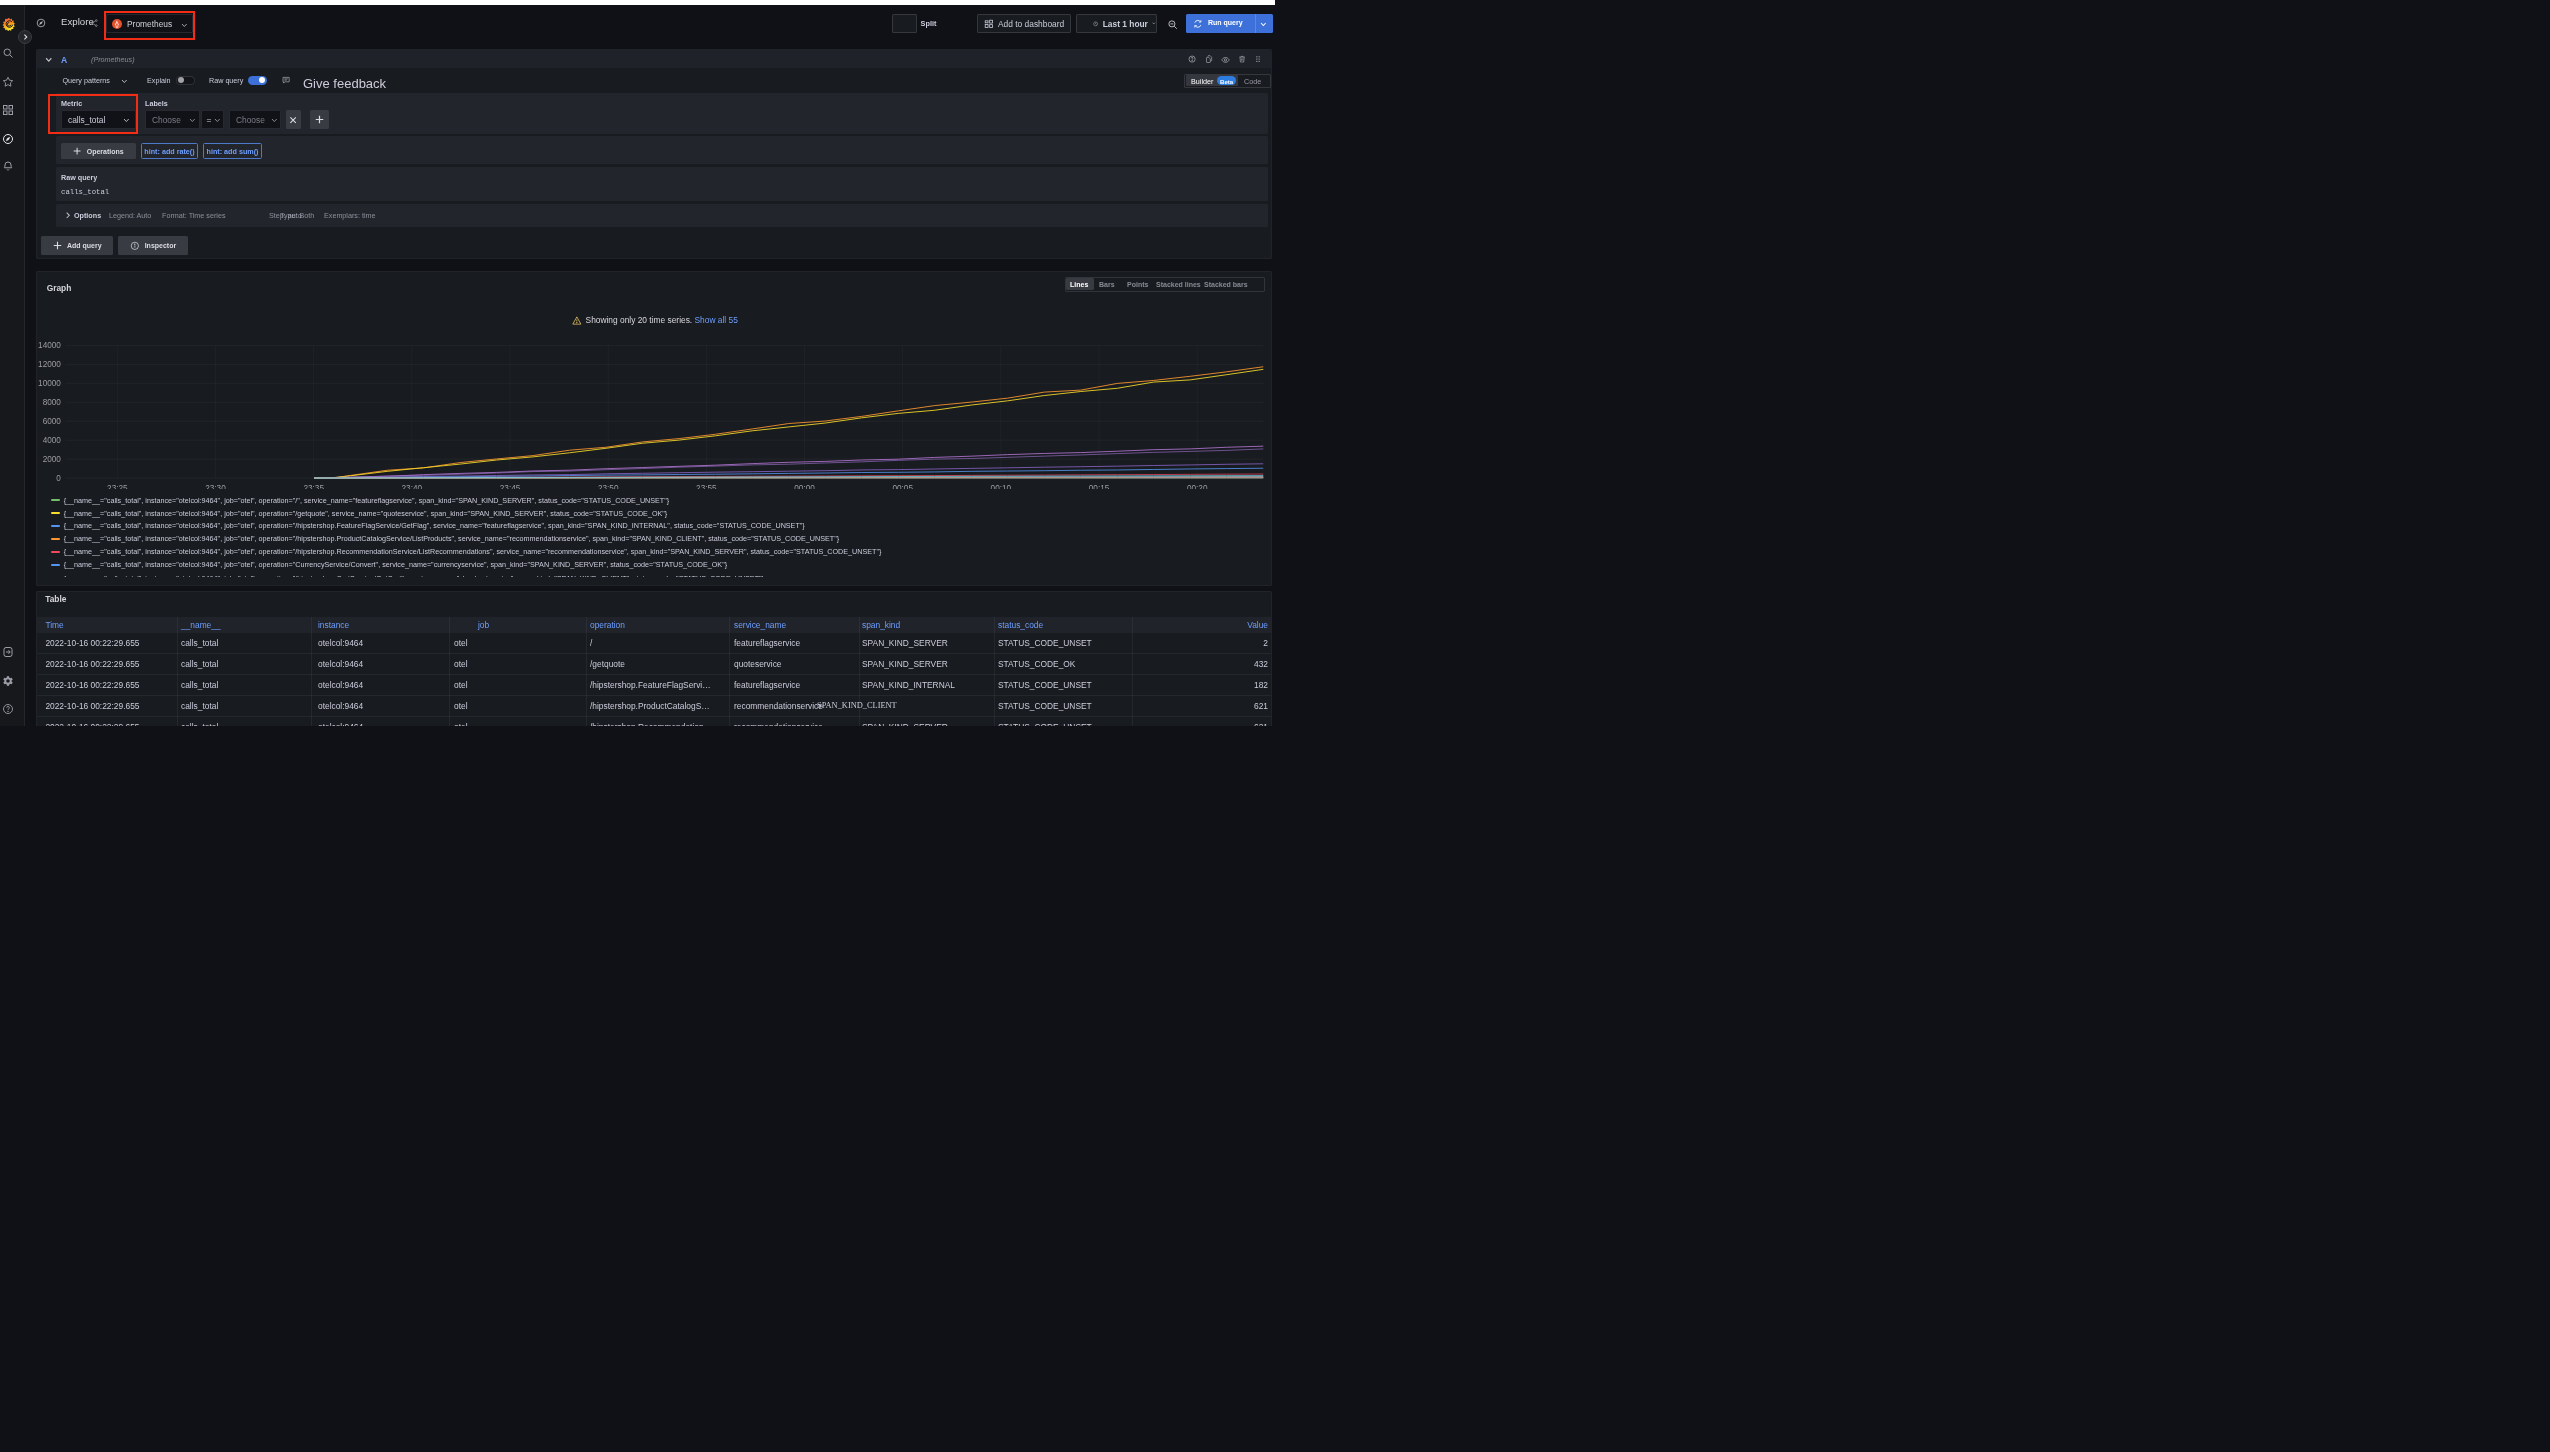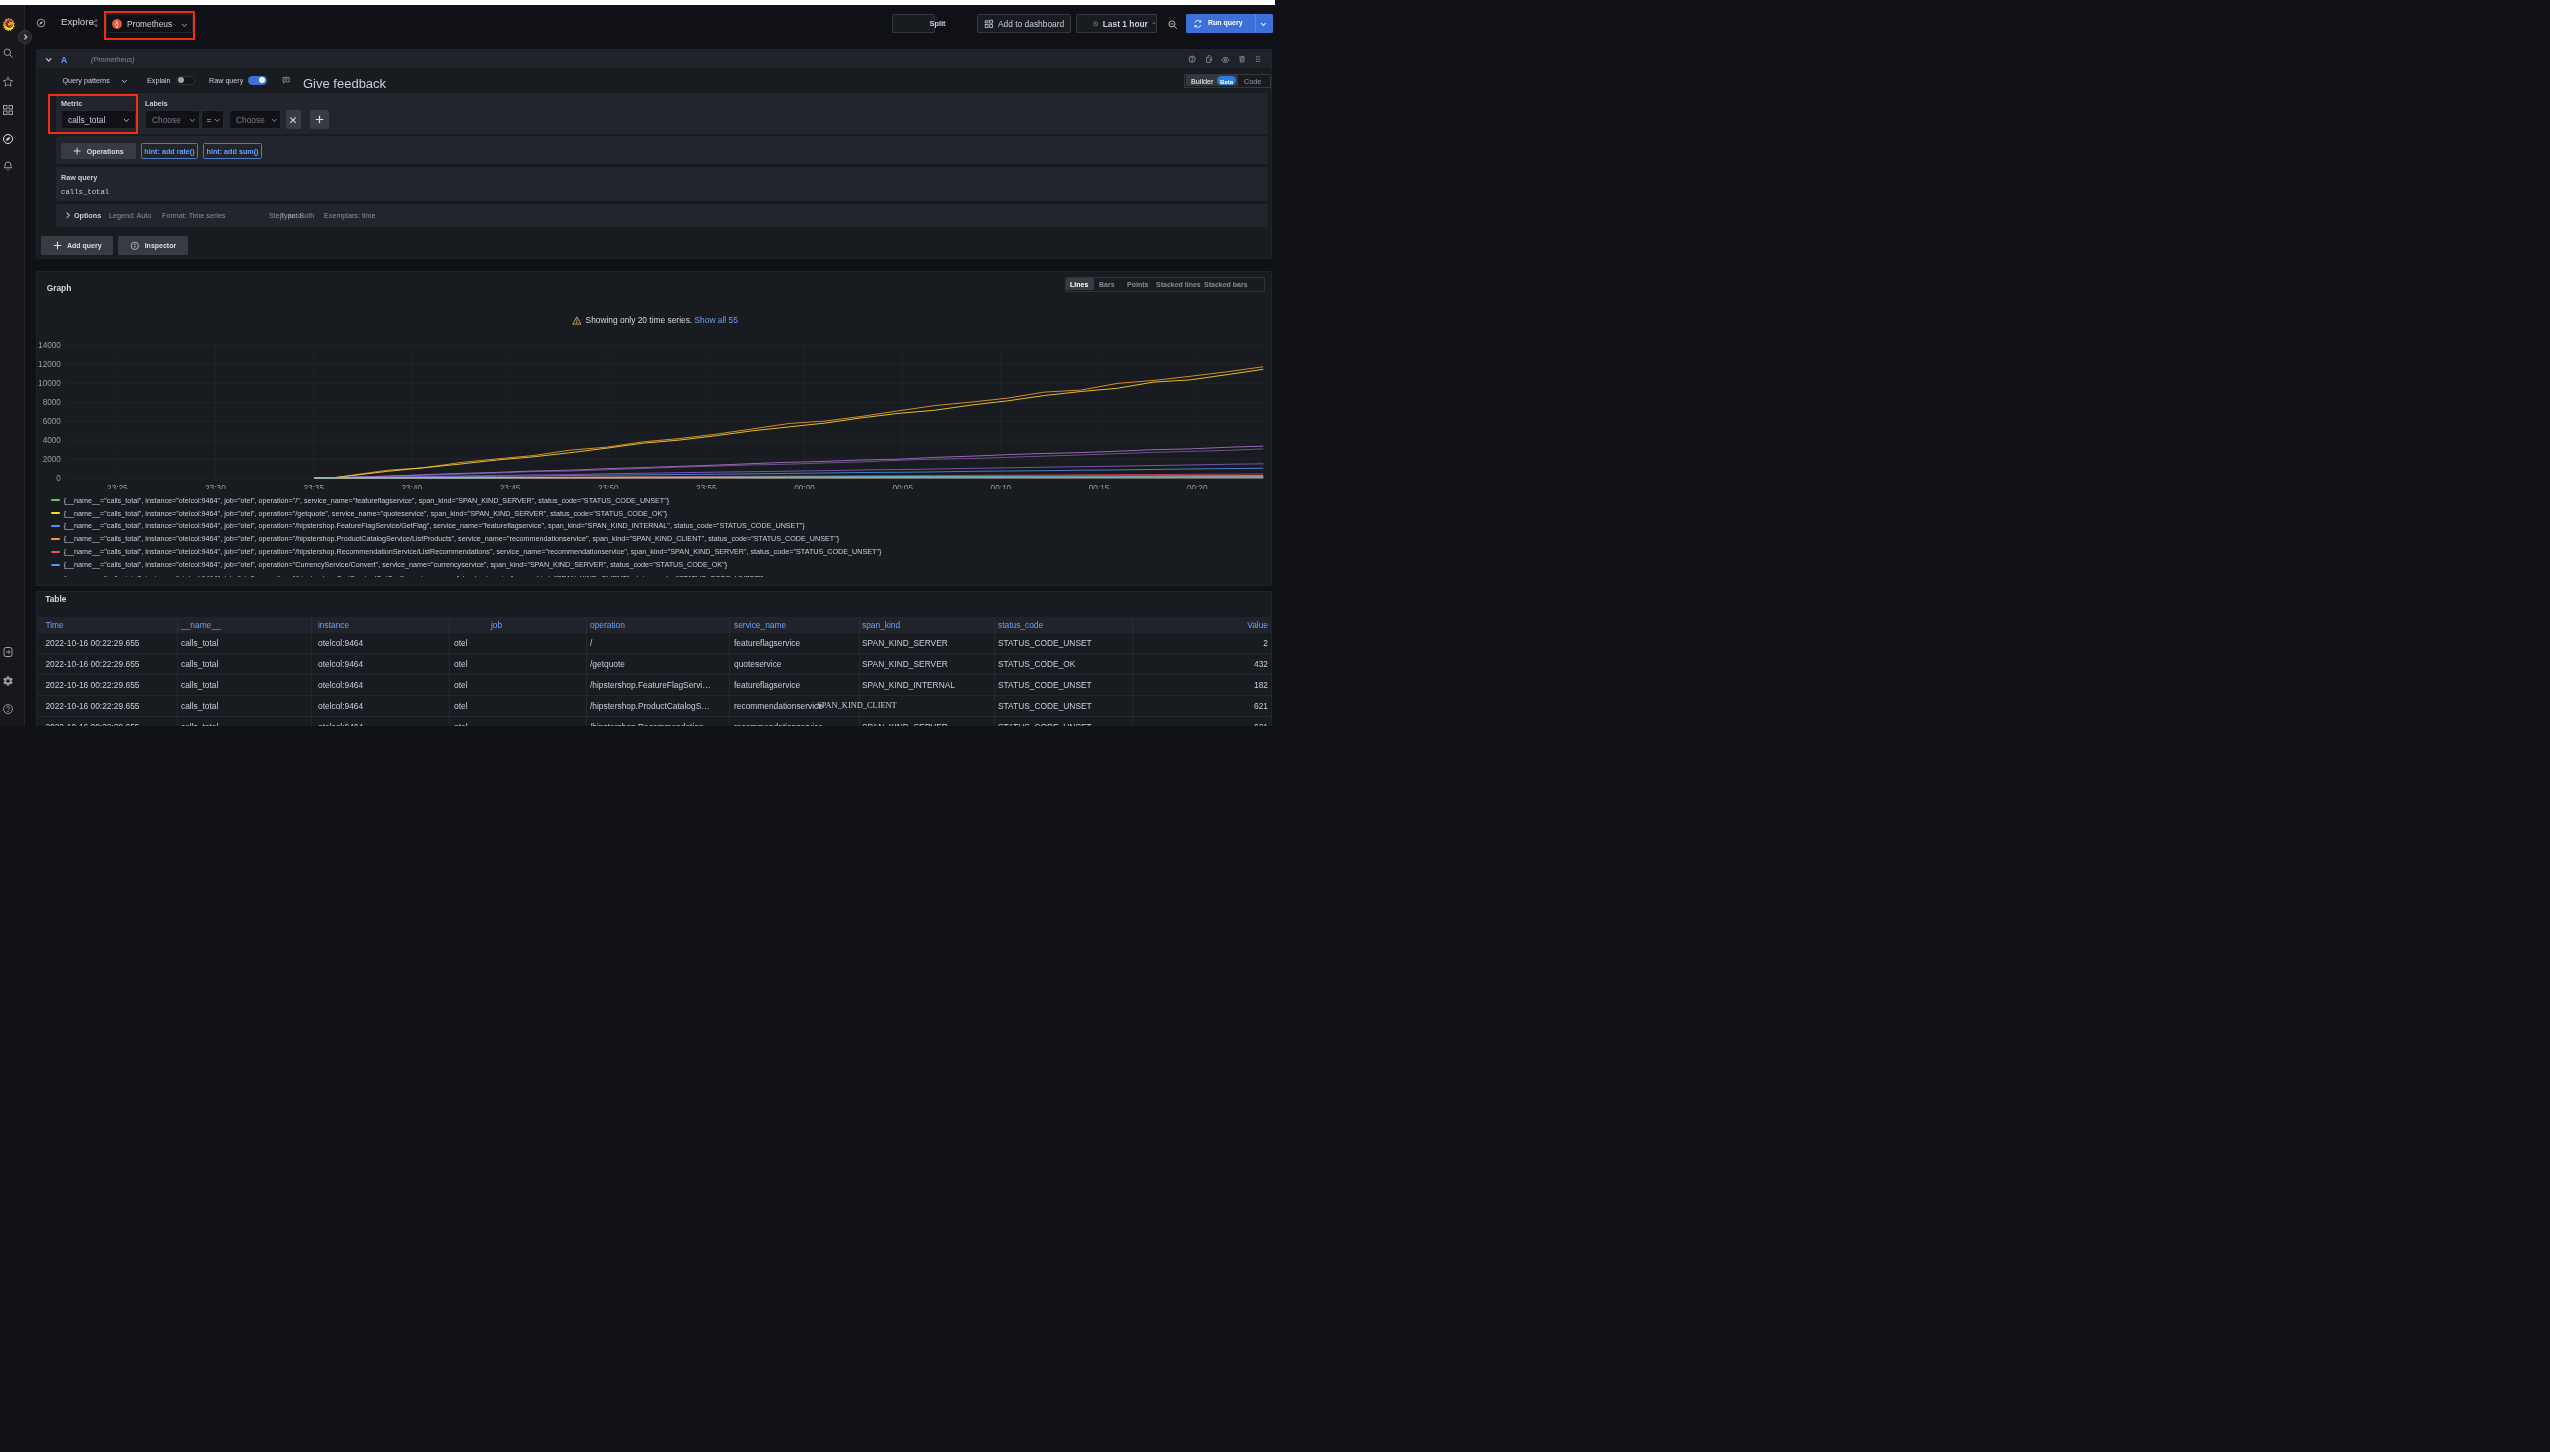--- a/index.html
+++ b/index.html
@@ -112,21 +112,21 @@
       <circle cx="12" cy="12" r="12" fill="#e6522c"></circle>
       <path fill="#fff" d="M12 3.5c1 2 .5 3.2 1.5 4.8 1 1.5 2.4 2.6 2.4 4.6 0 .9-.3 1.7-.7 2.3h-2.1c.6-.7.9-1.4.9-2.2 0-1.4-1.1-2.3-1.6-3.4-.4-.8-.6-1.7-.6-1.7s-.3 1.7-1 2.8c-.5.8-1.3 1.6-1.3 2.7 0 .7.3 1.2.7 1.8H8.2c-.5-.7-.7-1.4-.7-2.3 0-1.9 1.6-3 2.5-4.7.8-1.6.6-3.1 2-4.7z"></path>
       <path fill="#fff" d="M8.1 16h7.8v1.6H8.1zM9 18.4h6v1.3c-.8.7-1.8 1.1-3 1.1s-2.2-.4-3-1.1z"></path>
     </svg>
   <div class="abs" style="left:127px;top:19px;font-size:8.4px;color:#d0d0da;">Prometheus</div>
   <svg class="abs" style="left:181px;top:22px" width="6.7" height="6.7" viewBox="0 0 10 10" fill="none" stroke="#c0c0ca" stroke-width="1.2">
       <path d="M1.5 3l3.5 3.8L8.5 3"></path>
     </svg>
   <div class="redbox" style="left:104px;top:10.8px;width:91px;height:29px;"></div>
 
-  <div class="topbtn" style="left:892px;width:43px;gap:48px;">
+  <div class="topbtn" style="left:892px;width:25px;gap:48px;">
     <svg width="9.7" height="9.7" viewBox="0 0 24 24" fill="none" stroke="#ccccdc" stroke-width="2">
         <rect x="3" y="4" width="18" height="16" rx="1.5"></rect>
         <path d="M12 4v16"></path>
       </svg>
     <span style="font-size:7.3px;font-weight:700;">Split</span>
   </div>
   <div class="topbtn" style="left:977px;width:94px;">
     <svg width="9.7" height="9.7" viewBox="0 0 24 24" fill="none" stroke="#ccccdc" stroke-width="2">
         <rect x="3" y="4.5" width="7" height="5"></rect>
         <rect x="14" y="3" width="7" height="7"></rect>
@@ -401,21 +401,21 @@
   <div class="abs" style="left:274px;top:25px;width:0.7px;height:111px;background:rgba(204,204,220,0.07);"></div>
   <div class="abs" style="left:412px;top:25px;width:0.7px;height:111px;background:rgba(204,204,220,0.07);"></div>
   <div class="abs" style="left:549px;top:25px;width:0.7px;height:111px;background:rgba(204,204,220,0.07);"></div>
   <div class="abs" style="left:692px;top:25px;width:0.7px;height:111px;background:rgba(204,204,220,0.07);"></div>
   <div class="abs" style="left:822px;top:25px;width:0.7px;height:111px;background:rgba(204,204,220,0.07);"></div>
   <div class="abs" style="left:957px;top:25px;width:0.7px;height:111px;background:rgba(204,204,220,0.07);"></div>
   <div class="abs" style="left:1095px;top:25px;width:0.7px;height:111px;background:rgba(204,204,220,0.07);"></div>
   <div class="thcell" style="left:8.4px;top:28px;">Time</div>
   <div class="thcell" style="left:144px;top:28px;">__name__</div>
   <div class="thcell" style="left:281px;top:28px;">instance</div>
-  <div class="thcell" style="left:417px;top:28px;padding-left:37px;">job</div>
+  <div class="thcell" style="left:404px;top:28px;padding-left:37px;">job</div>
   <div class="thcell" style="left:553px;top:28px;">operation</div>
   <div class="thcell" style="left:697px;top:28px;">service_name</div>
   <div class="thcell" style="left:825px;top:28px;">span_kind</div>
   <div class="thcell" style="left:961px;top:28px;">status_code</div>
   <div class="thcell" style="left:1097px;top:28px;width:134px;text-align:right;">Value</div>
   <div class="abs" style="left:0;top:61px;width:1236px;height:0.7px;background:rgba(204,204,220,0.07);"></div>
   <div class="tcell" style="left:8.4px;top:46px;">2022-10-16 00:22:29.655</div>
   <div class="tcell" style="left:144px;top:46px;">calls_total</div>
   <div class="tcell" style="left:281px;top:46px;">otelcol:9464</div>
   <div class="tcell" style="left:417px;top:46px;">otel</div>

